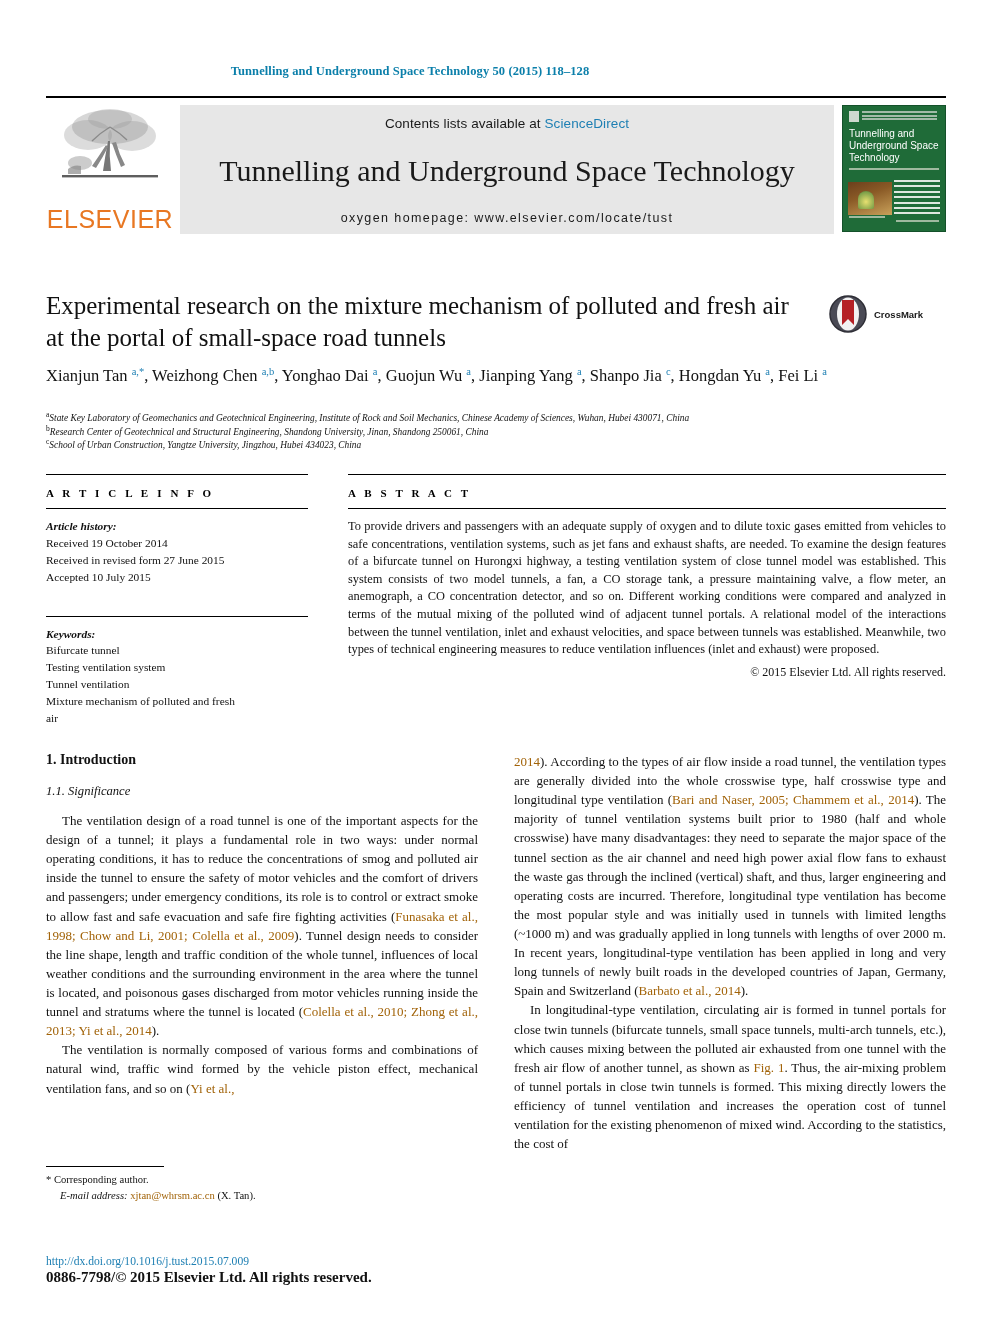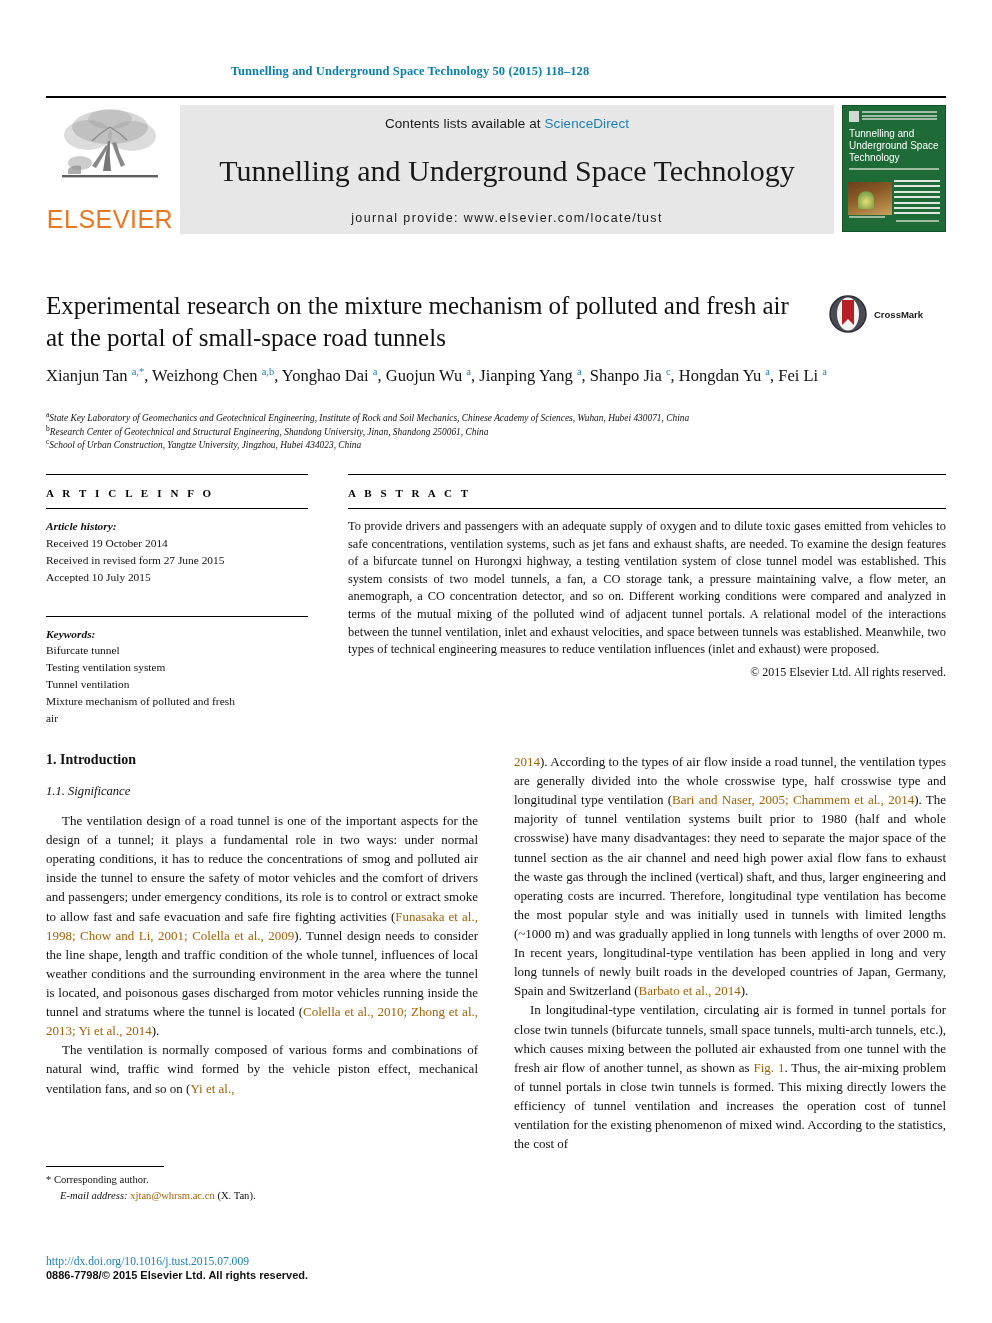--- a/index.html
+++ b/index.html
@@ -341,22 +341,22 @@
     width: 500px;
   }
   .doi-link {
     font-family: "Liberation Serif", serif;
     font-size: 11.6px;
     color: #1d7fb3;
     text-decoration: none;
     display: block;
   }
   .issn-line {
-    font-family: Liberation Sans, sans-serif;
-    font-size: 11px;
+    font-family: Liberation Serif, serif;
+    font-size: 15px;
     font-weight: bold;
     color: #111;
     margin-top: 1px;
   }
 </style>
 </head>
 <body>
 
 <div class="page">
 
@@ -382,21 +382,21 @@
         </g>
       </svg>
       <div class="elsevier-word">ELSEVIER</div>
     </div>
 
     <div class="masthead-center">
       <div class="contents-line">
         <span>Contents lists available at </span><span class="sd">ScienceDirect</span>
       </div>
       <div class="journal-title">Tunnelling and Underground Space Technology</div>
-      <div class="homepage-line">journal provide: www.elsevier.com/locate/tust</div>
+      <div class="homepage-line">oxygen homepage: www.elsevier.com/locate/tust</div>
     </div>
 
     <div class="cover-thumb">
       <div class="cover-elsevier-bar">
         <div class="cover-sq"></div>
         <div class="cover-top-lines">
           <i></i>
             <i></i>
             <i></i>
         </div>

